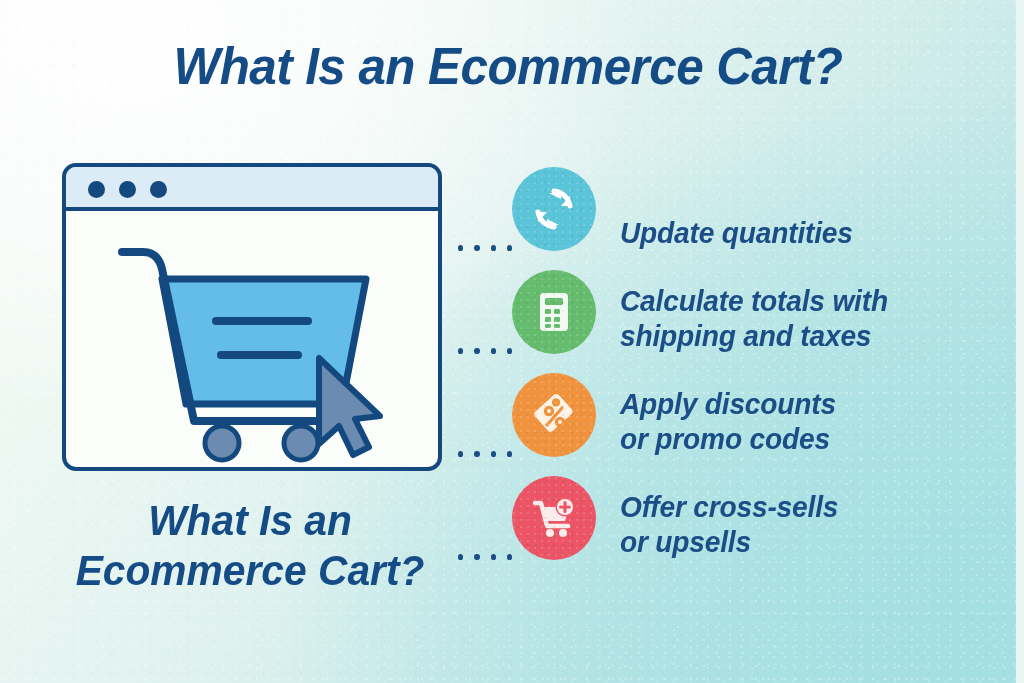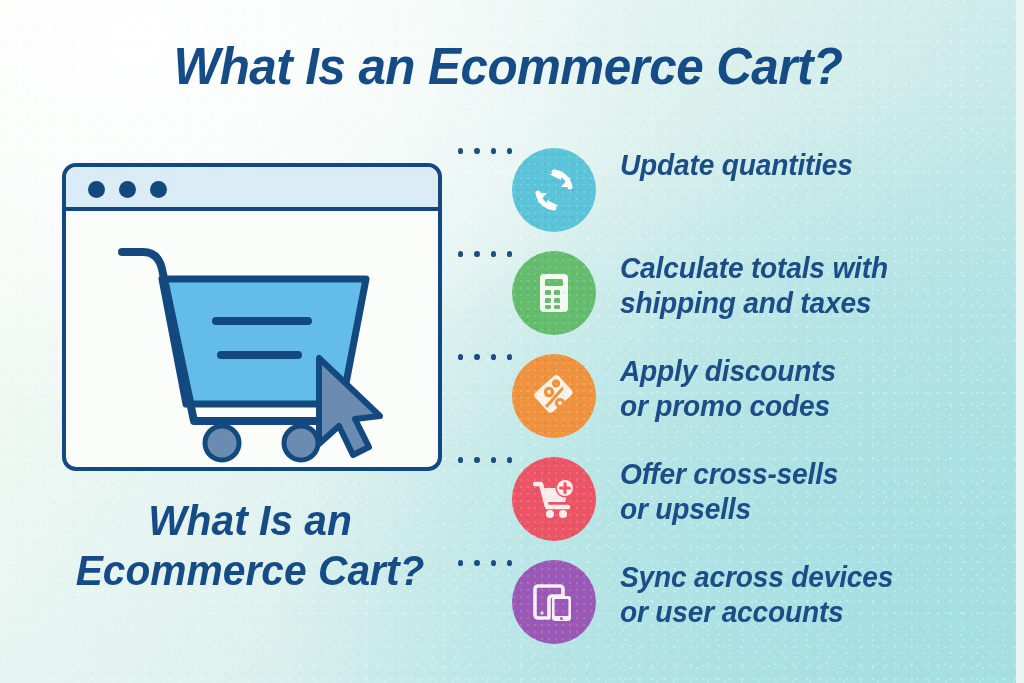--- a/index.html
+++ b/index.html
@@ -51,21 +51,21 @@
   .cart-svg{position:absolute;left:0;top:36px;}
 
   .caption{
     position:absolute;left:40px;top:496px;width:420px;text-align:center;
     font-size:42px;line-height:50px;font-weight:bold;color:#154C86;
     transform:scaleX(0.97);
   }
 
   
   .rows{position:absolute;left:452px;top:148px;width:572px;}
-  .row{position:relative;display:flex;align-items:flex-start;height:103px;}
+  .row{position:relative;display:flex;align-items:flex-end;height:103px;}
   .dots{display:flex;align-items:center;gap:11px;width:60px;flex:0 0 60px;padding-left:6px;box-sizing:border-box;}
   .dots i{display:block;width:6px;height:6px;border-radius:50%;background:#1C4E86;}
   .bubble{
     flex:0 0 84px;width:84px;height:84px;border-radius:50%;
     display:flex;align-items:center;justify-content:center;position:relative;
   }
   .bubble .tex{position:absolute;inset:0;border-radius:50%;opacity:.16;
     background-image:radial-gradient(circle at 30% 30%, rgba(255,255,255,.9) 0 1px, transparent 1.5px),
                      radial-gradient(circle at 70% 65%, rgba(0,0,0,.35) 0 1px, transparent 1.5px);
     background-size:7px 7px, 9px 9px;}
@@ -216,37 +216,15 @@
             <line x1="31.5" y1="14" x2="40.5" y2="14"></line>
           </g>
         </svg>
       </div>
       <div class="rowtext">
         <span>Offer cross-sells</span>
         <span>or upsells</span>
       </div>
     </div>
 
-    <div class="row">
-      <div class="dots">
-          <i></i>
-          <i></i>
-          <i></i>
-          <i></i>
-        </div>
-      <div class="bubble" style="background:#9B59B6">
-        <span class="tex"></span>
-        <svg width="48" height="48" viewBox="0 0 48 48">
-          <path d="M8 8 L30 8 A3 3 0 0 1 33 11 L33 18 L22 18 A3 3 0 0 0 19 21 L19 40 L8 40 A3 3 0 0 1 5 37 L5 11 A3 3 0 0 1 8 8 Z" fill="none" stroke="#F6EFFA" stroke-width="3.6" stroke-linejoin="round"></path>
-          <circle cx="12" cy="35" r="1.6" fill="#F6EFFA"></circle>
-          <rect x="22" y="18" width="19" height="25" rx="3" fill="#F6EFFA"></rect>
-          <rect x="24.6" y="21" width="13.8" height="17" rx="1" fill="#9B59B6"></rect>
-          <circle cx="31.5" cy="40.4" r="1.5" fill="#9B59B6"></circle>
-        </svg>
-      </div>
-      <div class="rowtext">
-        <span>Sync across devices</span>
-        <span>or user accounts</span>
-      </div>
-    </div>
 
   </div>
 </div>
 
 </body></html>

